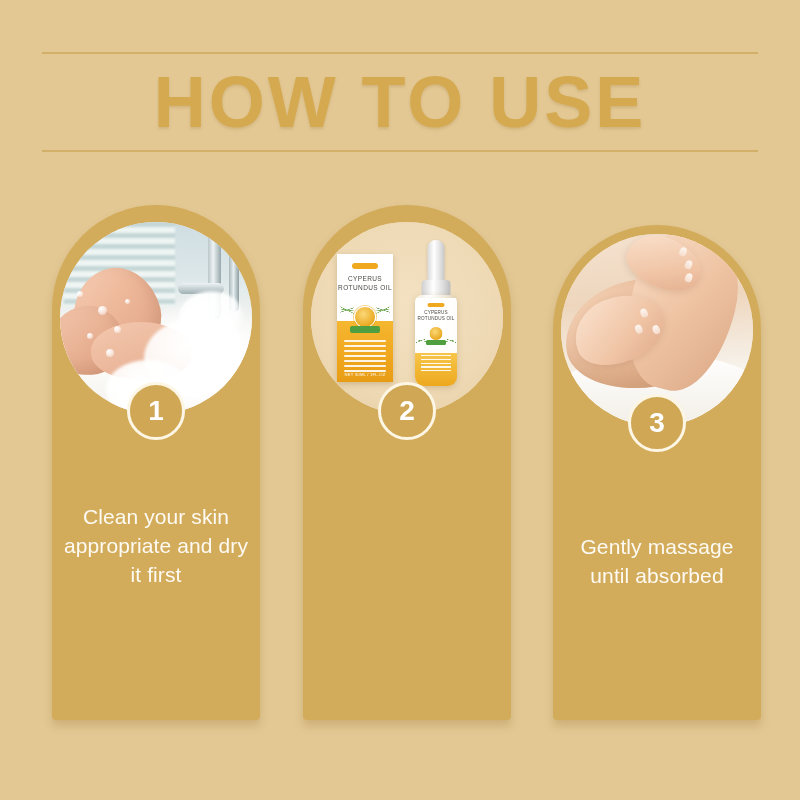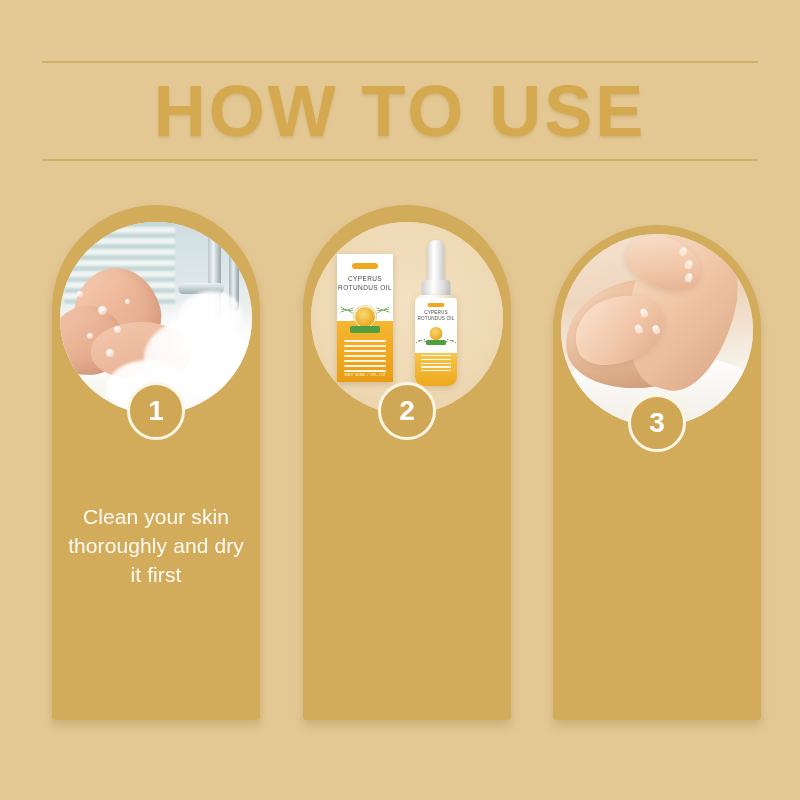--- a/index.html
+++ b/index.html
@@ -12,21 +12,21 @@
     background: #e3c894;
     font-family: "Liberation Sans", sans-serif;
     overflow: hidden;
     position: relative;
   }
 
   
   .header {
     position: absolute;
     left: 42px;
-    top: 61px;
+    top: 52px;
     width: 716px;
     height: 100px;
   }
   .rule {
     position: absolute;
     left: 0;
     width: 100%;
     height: 2px;
     background: #cfab62;
     opacity: .85;
@@ -469,21 +469,21 @@
         <div class="foam" style="left:62%;top:36%;width:34%;height:28%;"></div>
         <div class="bub" style="left:20%;top:44%;width:9px;height:9px;"></div>
         <div class="bub" style="left:28%;top:54%;width:7px;height:7px;"></div>
         <div class="bub" style="left:14%;top:58%;width:6px;height:6px;"></div>
         <div class="bub" style="left:34%;top:40%;width:5px;height:5px;"></div>
         <div class="bub" style="left:9%;top:36%;width:6px;height:6px;"></div>
         <div class="bub" style="left:24%;top:66%;width:8px;height:8px;"></div>
       </div>
     </div>
     <div class="badge">1</div>
-    <div class="card-text">Clean your skin thoroughly and dry it first</div>
+    <div class="card-text">Clean your skin appropriate and dry it first</div>
   </div>
 
   <div class="card c2">
     <div class="photo-wrap">
       <div class="photo ph-product">
         <div class="prod-stage">
 
           <div class="box">
             <div class="box-bottom"></div>
             <div class="brand"></div>
@@ -545,15 +545,16 @@
           <div class="nail" style="left:82%;top:50%;"></div>
         </div>
         <div class="hand h2">
           <div class="nail" style="left:66%;top:54%;"></div>
           <div class="nail" style="left:78%;top:34%;"></div>
           <div class="nail" style="left:84%;top:64%;"></div>
         </div>
       </div>
     </div>
     <div class="badge">3</div>
+    <div class="card-text">Gently massage until absorbed</div>
   </div>
 
 </div>
 
 </body></html>

